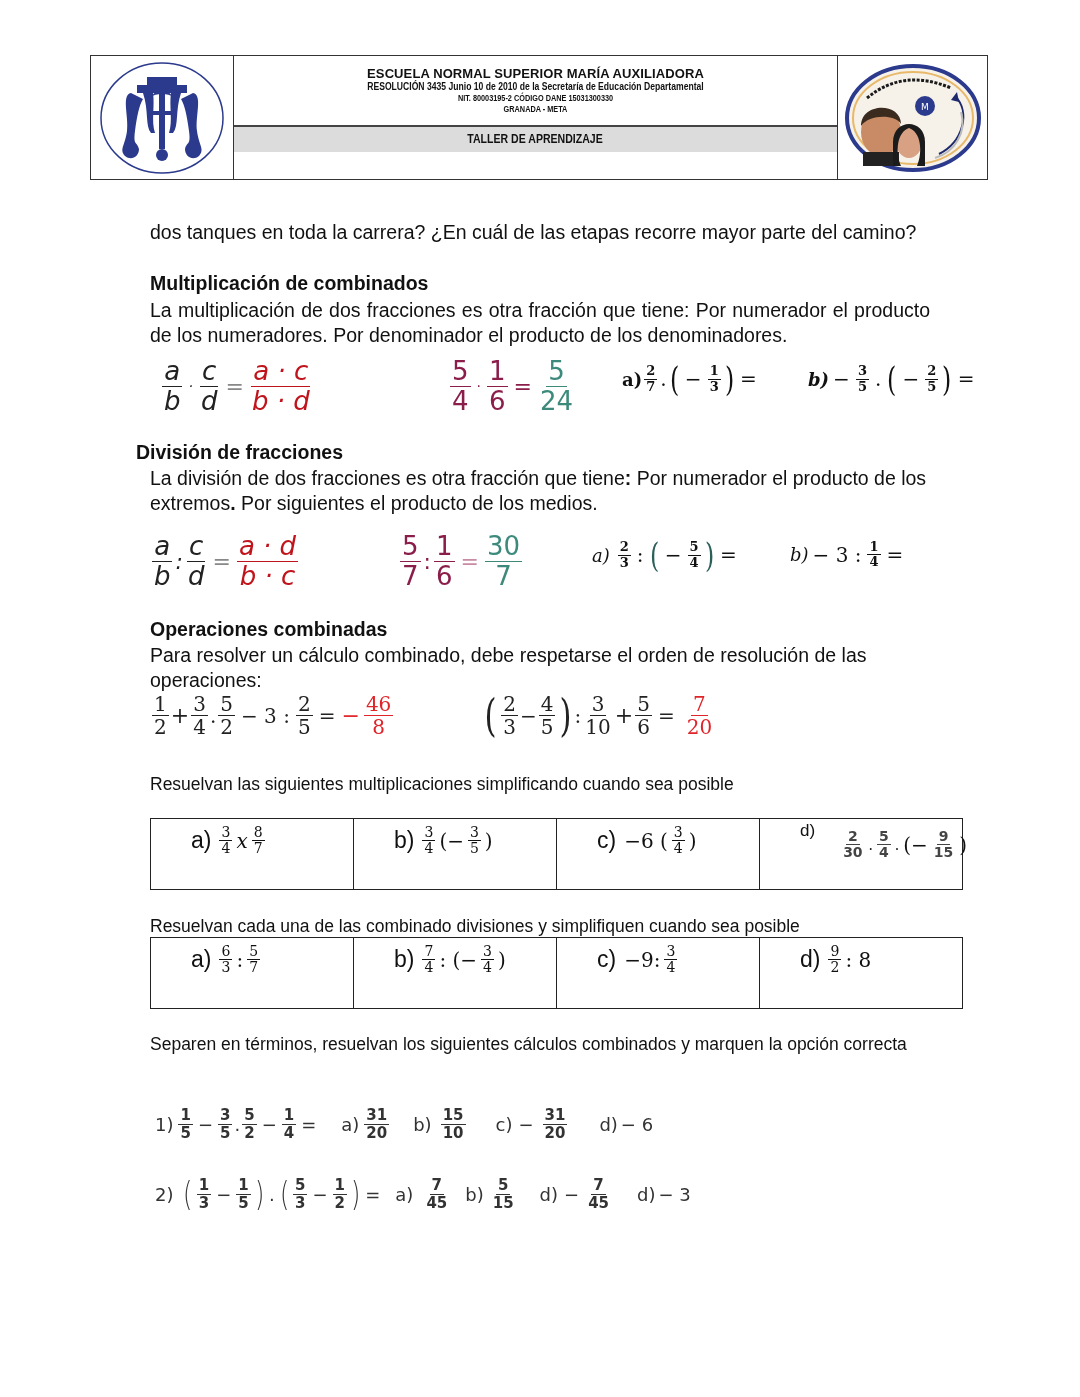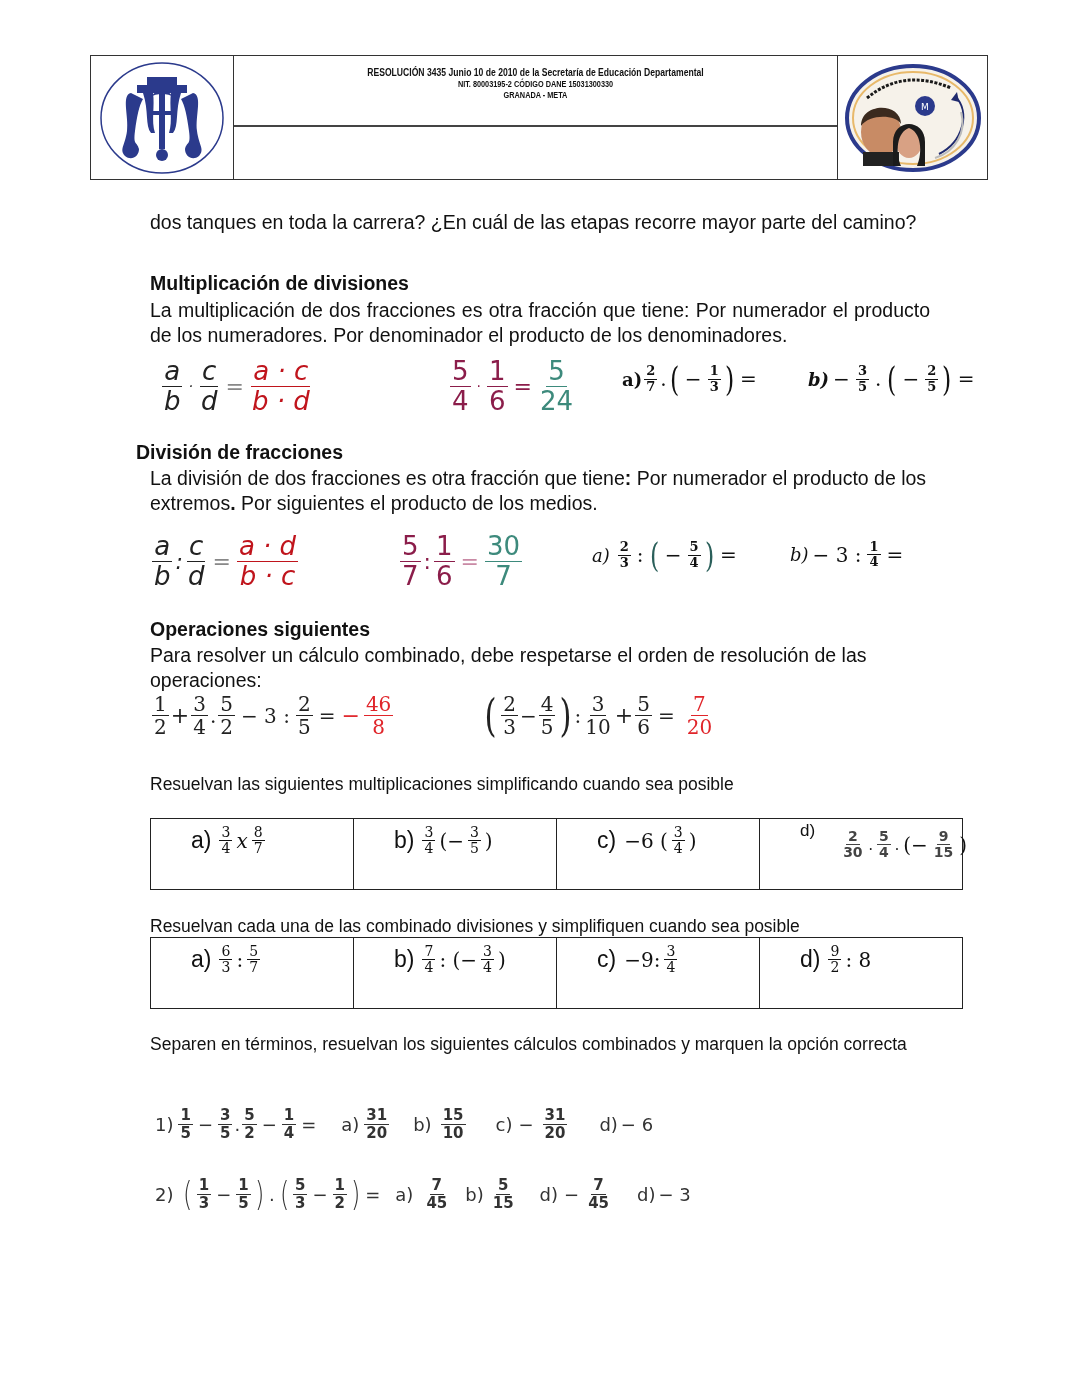--- a/index.html
+++ b/index.html
@@ -72,47 +72,49 @@
         <path d="M82 32 C 76 50, 80 65, 74 72 L 70 72 C 74 60, 70 45, 72 32 Z"></path>
         <rect x="60" y="30" width="6" height="58"></rect>
         <rect x="48" y="50" width="30" height="4"></rect>
         <circle cx="63" cy="94" r="6"></circle>
         <path d="M52 36 C 56 28, 70 28, 74 36 C 70 32, 56 32, 52 36 Z"></path>
       </g>
     </svg>
   </div>
   <div class="hdr-mid">
     <div class="hdr-info">
+      <div class="hdr-school">ESCUELA NORMAL SUPERIOR  MARÍA AUXILIADORA</div>
       <div class="hdr-res">RESOLUCIÓN 3435 Junio 10 de 2010 de la Secretaría de Educación Departamental</div>
       <div class="hdr-small">NIT. 80003195-2  CÓDIGO DANE 15031300330</div>
       <div class="hdr-small">GRANADA - META</div>
     </div>
+    <div class="hdr-band"><span>TALLER DE APRENDIZAJE</span></div>
   </div>
   <div class="hdr-right">
     <svg width="140" height="112" viewBox="0 0 140 112">
       <ellipse cx="70" cy="56" rx="66" ry="52" fill="#f6f2ea" stroke="#2b3a8c" stroke-width="4"></ellipse>
       <ellipse cx="70" cy="56" rx="60" ry="46" fill="none" stroke="#e8b96a" stroke-width="2"></ellipse>
       <path d="M24 36 Q 60 6, 108 26" fill="none" stroke="#1a1a1a" stroke-width="3" stroke-dasharray="3 1.5"></path>
       <circle cx="82" cy="44" r="10" fill="#2b3a8c"></circle>
       <text x="82" y="48" font-size="9" fill="#fff" text-anchor="middle" font-family="DejaVu Sans, sans-serif">M</text>
       <path d="M112 34 C 128 50, 120 80, 96 92" fill="none" stroke="#1f2a6e" stroke-width="2"></path>
       <path d="M108 38 L 114 30 L 116 40 Z" fill="#1f2a6e"></path>
       <path d="M118 50 C 124 70, 112 90, 92 96" fill="none" stroke="#bbb" stroke-width="2"></path>
       <ellipse cx="38" cy="70" rx="20" ry="24" fill="#c88b65"></ellipse>
       <path d="M18 64 C 18 40, 58 40, 58 62 C 52 52, 26 52, 18 64 Z" fill="#3b2a1e"></path>
       <rect x="20" y="90" width="36" height="14" fill="#222"></rect>
       <ellipse cx="66" cy="80" rx="13" ry="16" fill="#d8a184"></ellipse>
       <path d="M50 80 C 50 56, 82 56, 82 80 L 82 104 L 74 104 C 80 90, 78 70, 66 66 C 54 70, 52 90, 58 104 L 50 104 Z" fill="#1b1b1b"></path>
     </svg>
   </div>
 </div>
 
-<div class="abs para" style="top:210px;">dos tanques en toda la carrera? ¿En cuál de las etapas recorre mayor parte del camino?</div>
-
-<div class="abs heading" style="left:150px; top:272px;">Multiplicación de divisiones</div>
+<div class="abs para" style="top:220px;">dos tanques en toda la carrera? ¿En cuál de las etapas recorre mayor parte del camino?</div>
+
+<div class="abs heading" style="left:150px; top:272px;">Multiplicación de combinados</div>
 <div class="abs para" style="top:298px;">La multiplicación de dos fracciones es otra fracción que tiene: Por numerador el producto de los numeradores. Por denominador el producto de los denominadores.</div>
 
 <div class="abs math big italic" style="left:160px; top:357px; color:#222;">
   <span class="frac">
       <span class="n">a</span>
       <span class="d">b</span>
     </span>
   <span class="op" style="font-size:14px;">·</span>
   <span class="frac">
       <span class="n">c</span>
@@ -234,21 +236,21 @@
 <div class="abs math sm" style="left:790px; top:540px; font-family:'DejaVu Serif', serif;">
   <span class="italic" style="font-size:18px;">b)</span>
   <span class="op">− 3 :</span>
   <span class="frac">
       <span class="n">1</span>
       <span class="d">4</span>
     </span>
   <span class="op">=</span>
 </div>
 
-<div class="abs heading" style="left:150px; top:618px;">Operaciones siguientes</div>
+<div class="abs heading" style="left:150px; top:618px;">Operaciones combinadas</div>
 <div class="abs para" style="top:643px; text-align:left;">Para resolver un cálculo combinado, debe respetarse el orden de resolución de las operaciones:</div>
 
 <div class="abs math" style="left:150px; top:693px; font-family:'DejaVu Serif', serif; color:#222;">
   <span class="frac" style="font-size:20px;">
       <span class="n">1</span>
       <span class="d">2</span>
     </span>
   <span class="op" style="font-size:22px; margin:0 0;">+</span>
   <span class="frac" style="font-size:20px;">
       <span class="n">3</span>

